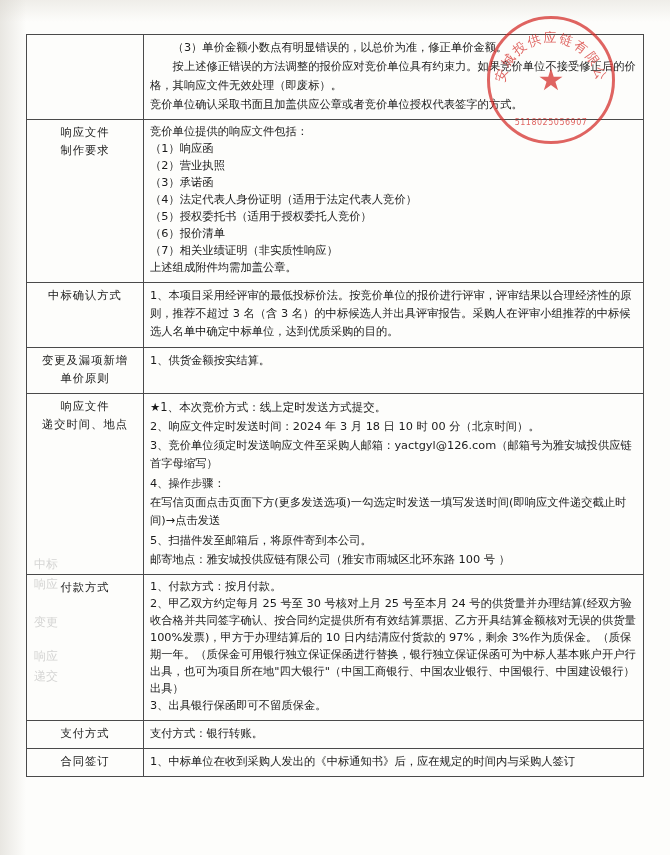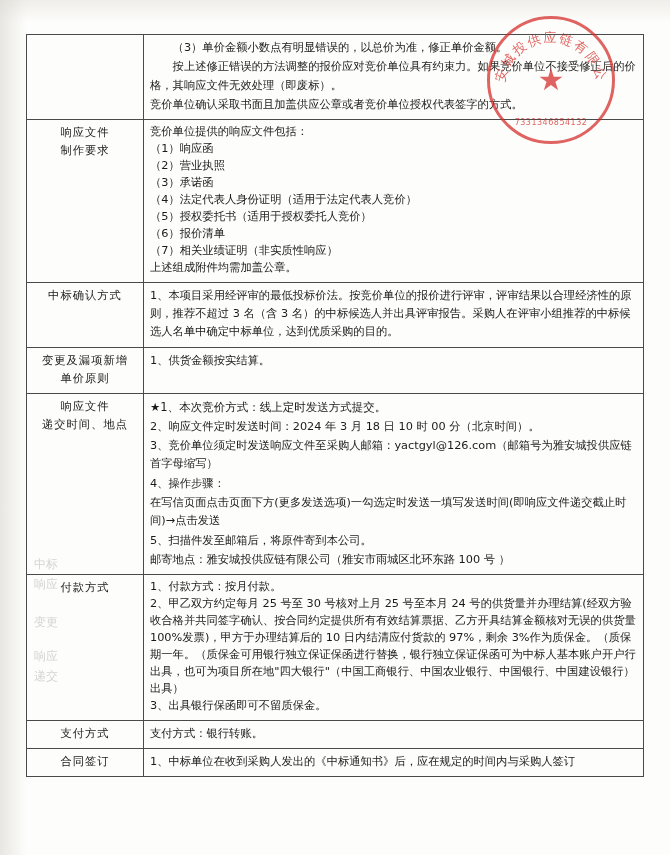--- a/index.html
+++ b/index.html
@@ -140,21 +140,21 @@
   <div class="stamp">
     <svg class="arc" viewBox="0 0 122 122">
       <defs>
         <path id="arcpath" d="M 14,70 A 47,47 0 1 1 108,70" fill="none"></path>
       </defs>
       <text text-anchor="middle">
         <textPath href="#arcpath" startOffset="50%">雅安城投供应链有限公司</textPath>
       </text>
     </svg>
     <div class="star-c">★</div>
-    <div class="num">7331346854132</div>
+    <div class="num">5118025056907</div>
   </div>
 
   <table class="doc">
     <tbody>
 
       <tr>
         <td class="label"></td>
         <td class="body">
           <p class="ln ind2">（3）单价金额小数点有明显错误的，以总价为准，修正单价金额。</p>
           <p class="ln ind2 blk">按上述修正错误的方法调整的报价应对竞价单位具有约束力。如果竞价单位不接受修正后的价格，其响应文件无效处理（即废标）。</p>

